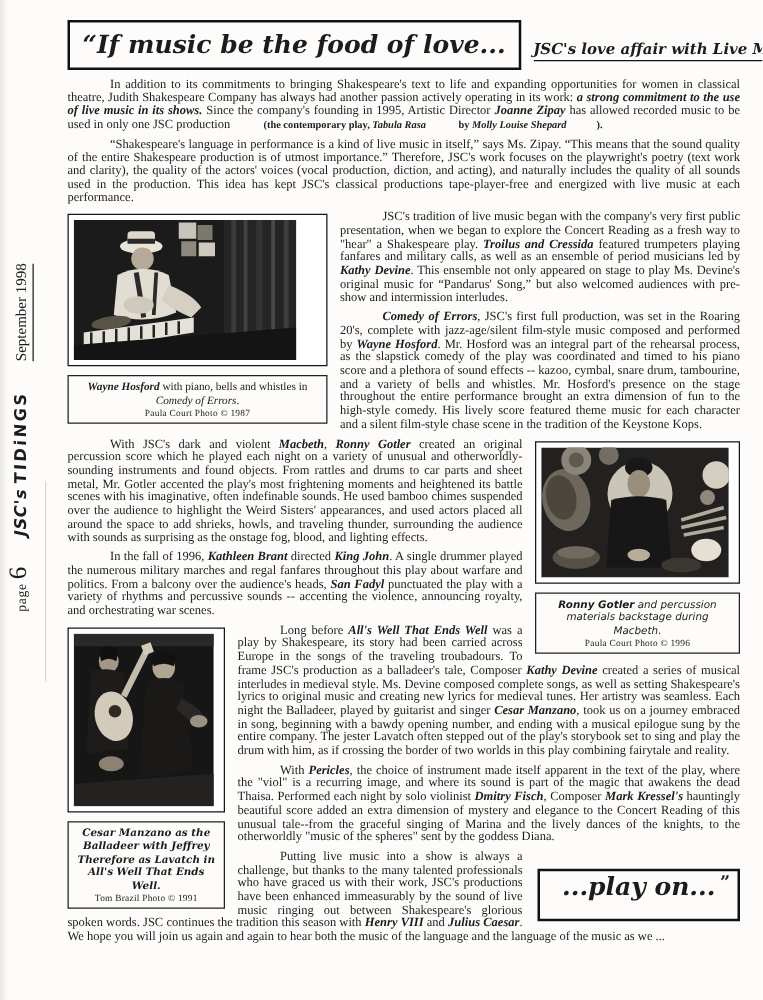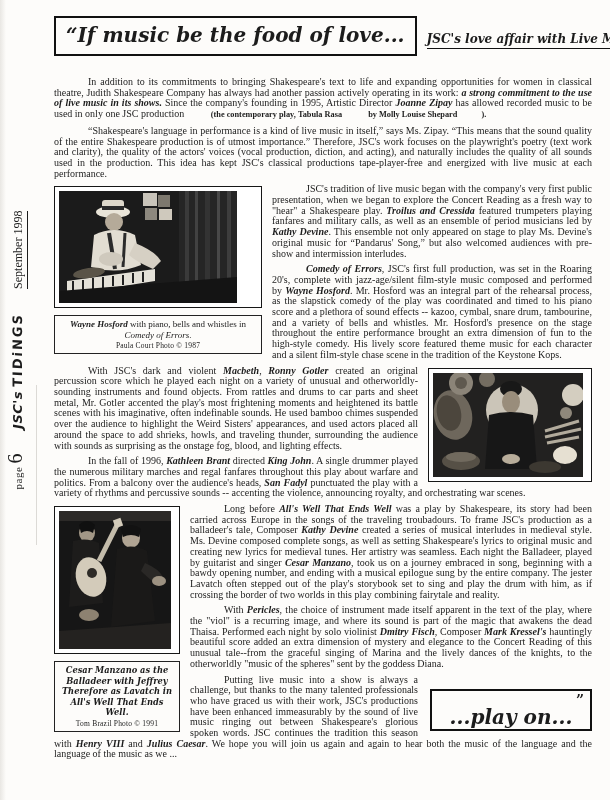--- a/index.html
+++ b/index.html
@@ -24,40 +24,40 @@
   .side-page{font-size:11px;letter-spacing:.5px;}
   .side-page .num{font-size:20px;}
   .side-mast{font-family:"DejaVu Sans",sans-serif;font-size:13px;}
   .side-mast .jscs{font-weight:bold;font-style:italic;letter-spacing:.5px;}
   .side-mast .tidings{font-weight:bold;letter-spacing:2px;transform:skewX(-4deg);display:inline-block;}
   .side-date{font-size:12px;border-bottom:1px solid #1c1c1c;padding-bottom:1px;}
 
   
   .main{position:absolute;left:54px;top:16px;width:538px;}
 
-  .header-row{display:flex;align-items:flex-start;margin-bottom:21px;}
+  .header-row{display:flex;align-items:flex-start;margin-bottom:7px;}
   .title-box{
     border:2px solid #111;padding:5px 10px 7px 10px;background:#fdfcfa;
     font-family:"DejaVu Serif",serif;font-weight:bold;font-style:italic;
     font-size:20px;white-space:nowrap;flex:0 0 auto;
   }
   .subtitle{
     margin-left:10px;margin-top:16px;
     font-family:"DejaVu Serif",serif;font-weight:bold;font-style:italic;
     font-size:12px;border-bottom:1.5px solid #111;padding-bottom:2px;white-space:nowrap;
   }
 
   .body-text p{
     margin:0 0 5px 0;font-size:10px;line-height:10.7px;
     text-align:justify;text-indent:34px;
   }
   .bi{font-weight:bold;font-style:italic;}
   .i{font-style:italic;}
   .sm{font-size:8.3px;font-weight:600;padding-left:24px;}
-  .smbi{font-size:8.3px;font-weight:bold;}
+  .smbi{font-size:8.3px;font-weight:bold;font-style:italic;}
 
   
   .fig{margin:2px 0 4px 0;}
   .fig-left{float:left;margin-right:10px;}
   .fig-right{float:right;margin-left:10px;}
   .photo-frame{
     border:1.5px solid #161616;background:#fff;padding:4px;
     box-sizing:border-box;
   }
   .photo-frame svg{display:block;}
@@ -71,21 +71,21 @@
   .fig-w2{width:164px;}
   .fig-w3{width:126px;}
   .cap-hand .caption-text{font-family:"DejaVu Sans",sans-serif;font-style:italic;font-size:8.3px;}
   .cap-script .caption-text{font-family:"DejaVu Serif",serif;font-style:italic;font-weight:bold;font-size:8.3px;}
 
   
   .playon-box{
     float:right;margin:14px 0 2px 12px;
     border:2px solid #111;background:#fdfcfa;
     width:158px;height:38px;
-    display:flex;align-items:flex-end;justify-content:center;
+    display:flex;align-items:flex-start;justify-content:center;
     font-family:"DejaVu Serif",serif;font-weight:bold;font-style:italic;font-size:20px;
     position:relative;
   }
   .playon-quote{
     position:absolute;top:1px;right:6px;font-size:14px;font-style:normal;
   }
   .clear{clear:both;}
 </style>
 </head>
 <body>
@@ -165,20 +165,24 @@
             <circle cx="54" cy="6" r="8" fill="#746d61"></circle>
             <ellipse cx="28" cy="88" rx="19" ry="9" fill="#565046"></ellipse>
             <ellipse cx="28" cy="84" rx="15" ry="5" fill="#716a5e"></ellipse>
             <circle cx="140" cy="22" r="11" fill="#d4cec0"></circle>
             <circle cx="133" cy="40" r="6" fill="#8f887b"></circle>
             <path d="M112 58 L146 48 M112 64 L148 56 M114 70 L146 64" stroke="#b2ab9c" stroke-width="3"></path>
             <ellipse cx="132" cy="82" rx="12" ry="9" fill="#e6e0d2"></ellipse>
             <ellipse cx="112" cy="94" rx="16" ry="6" fill="#3c3831"></ellipse>
           </svg>
         </div>
+        <figcaption class="caption-box">
+          <div class="caption-text"><span class="bi">Ronny Gotler</span><span> and percussion materials backstage during </span><span class="i">Macbeth</span><span>.</span></div>
+          <div class="caption-credit">Paula Court Photo © 1996</div>
+        </figcaption>
       </figure>
 
       <p><span>With JSC's dark and violent </span><span class="bi">Macbeth</span><span>, </span><span class="bi">Ronny Gotler</span><span> created an original percussion score which he played each night on a variety of unusual and otherworldly-sounding instruments and found objects.  From rattles and drums to car parts and sheet metal, Mr. Gotler accented the play's most frightening moments and heightened its battle scenes with his imaginative, often indefinable sounds.  He used bamboo chimes suspended over the audience to highlight the Weird Sisters' appearances, and used actors placed all around the space to add shrieks, howls, and traveling thunder, surrounding the audience with sounds as surprising as the onstage fog, blood, and lighting effects.</span></p>
       <p><span>In the fall of 1996, </span><span class="bi">Kathleen Brant</span><span> directed </span><span class="bi">King John</span><span>.  A single drummer played the numerous military marches and regal fanfares throughout this play about warfare and politics.  From a balcony over the audience's heads, </span><span class="bi">San Fadyl</span><span> punctuated the play with a variety of rhythms and percussive sounds -- accenting the violence, announcing royalty, and orchestrating war scenes.</span></p>
 
       <figure class="fig fig-left fig-w3 cap-script">
         <div class="photo-frame">
           <svg width="112" height="138" viewBox="0 0 112 138">
             <rect width="112" height="138" fill="#161616"></rect>
             <rect x="0" y="0" width="112" height="10" fill="#2c2a28"></rect>

